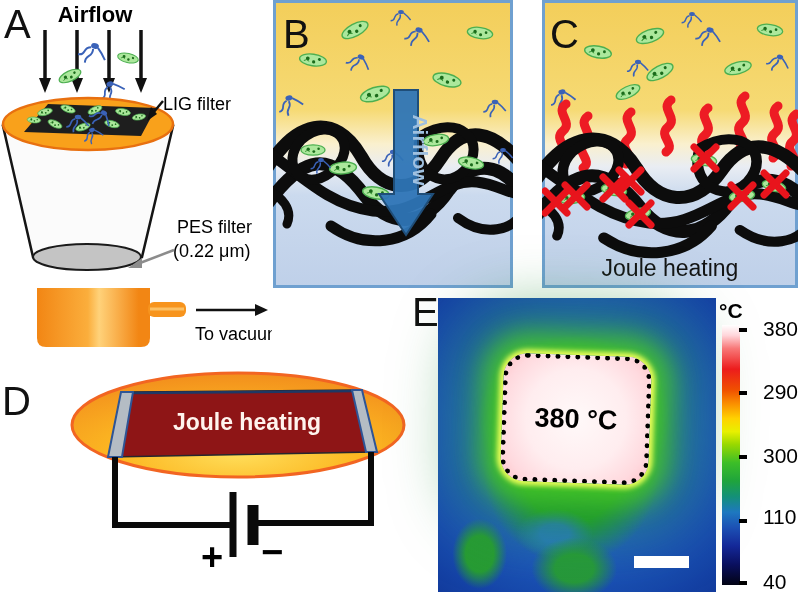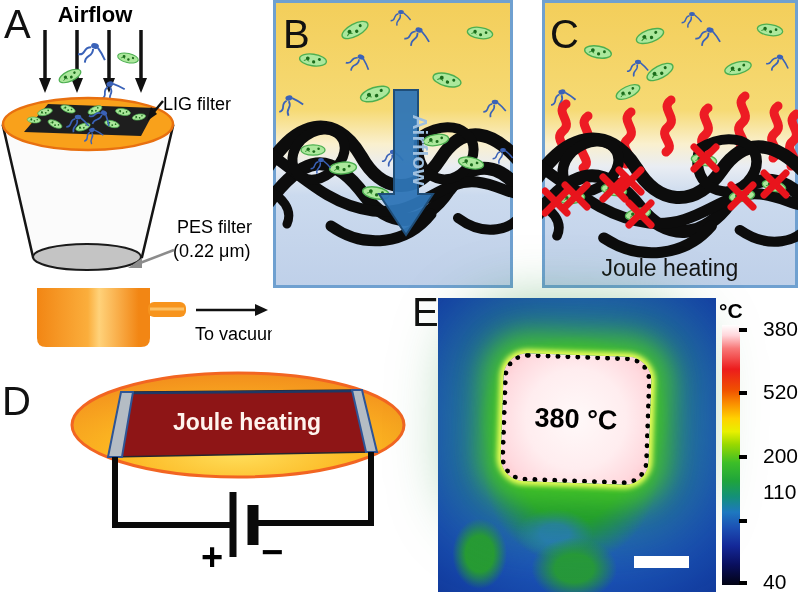--- a/index.html
+++ b/index.html
@@ -273,18 +273,18 @@
   <div class="colorbar"></div>
   <div class="cb-unit">°C</div>
 
   <div class="cb-tick" style="top:328px"></div>
   <div class="cb-tick" style="top:391px"></div>
   <div class="cb-tick" style="top:455px"></div>
   <div class="cb-tick" style="top:519px"></div>
   <div class="cb-tick" style="top:581px"></div>
 
   <div class="cb-label" style="top:317px">380</div>
-  <div class="cb-label" style="top:380px">520</div>
-  <div class="cb-label" style="top:444px">200</div>
-  <div class="cb-label" style="top:480px">110</div>
+  <div class="cb-label" style="top:380px">290</div>
+  <div class="cb-label" style="top:444px">300</div>
+  <div class="cb-label" style="top:505px">110</div>
   <div class="cb-label" style="top:570px">40</div>
 
 </div>
 
 </body></html>

